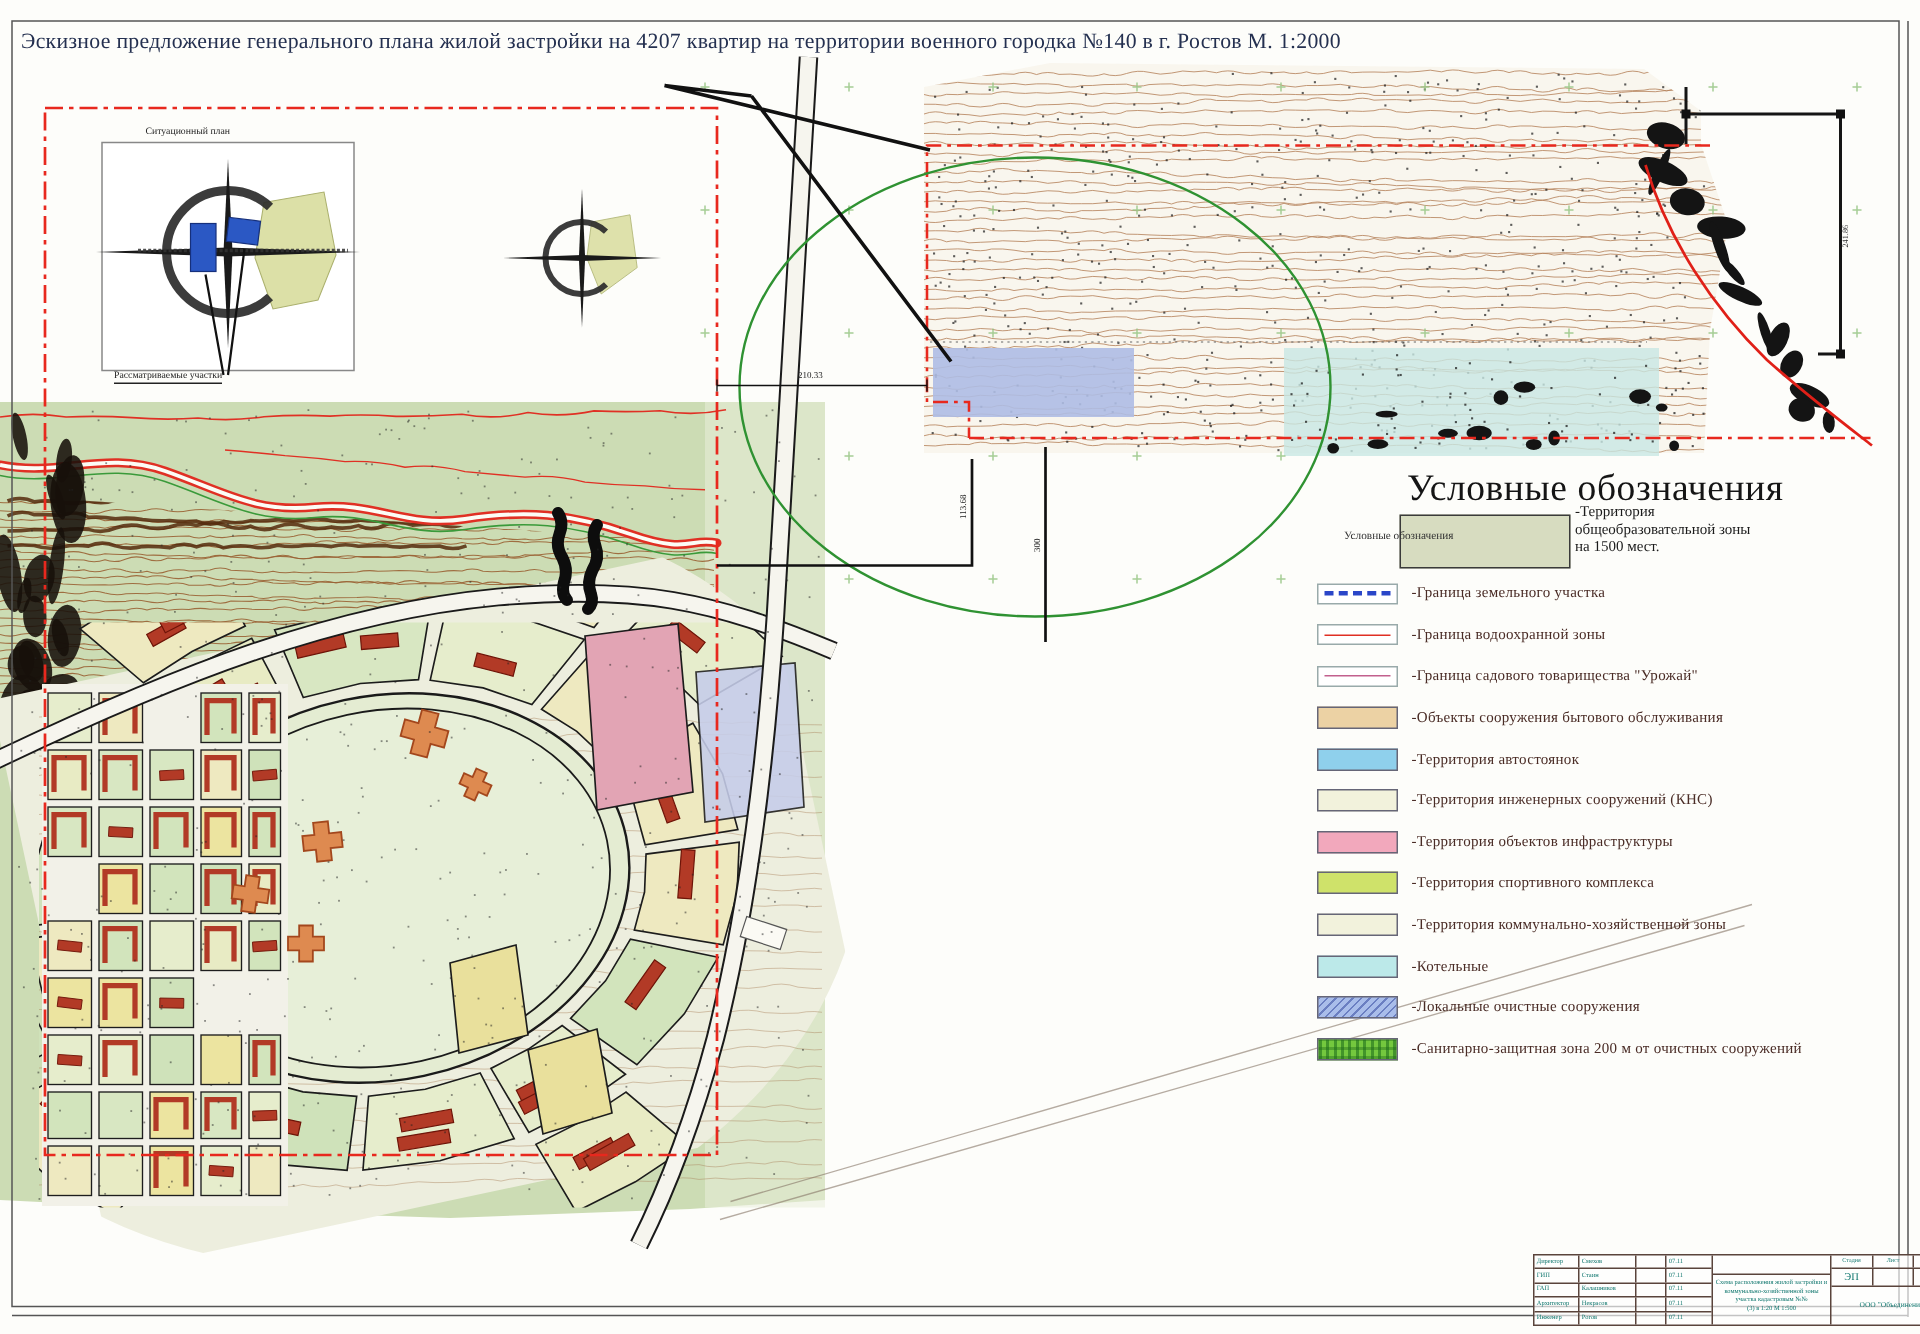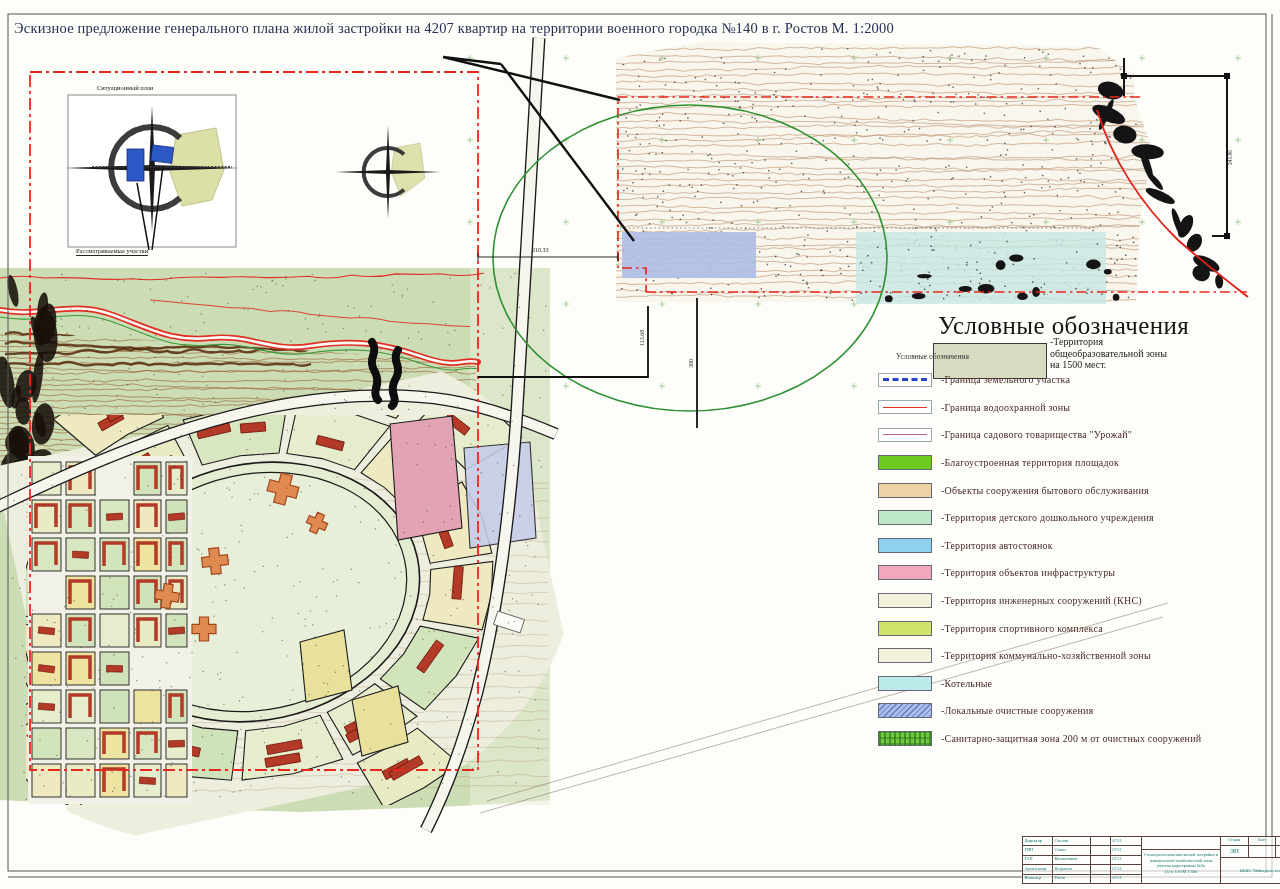--- a/index.html
+++ b/index.html
@@ -8,21 +8,21 @@
   svg text{font-family:"Liberation Serif",serif;}
   .abs{position:absolute;}
   .sheet-title{left:14px;top:20px;font-size:14.5px;color:#243050;white-space:nowrap;letter-spacing:.2px;}
   .sit-title{left:97px;top:84px;font-size:6.5px;color:#222;}
   .sit-caption{left:76px;top:247px;font-size:6.5px;color:#222;border-bottom:1px solid #222;padding-bottom:1px;}
   
   .legend-header{left:938px;top:312px;font-size:25px;color:#151515;letter-spacing:.4px;}
   .school-swatch{left:933px;top:343px;width:112px;height:34px;border:1.4px solid #3a3a3a;}
   .legend-note{left:896px;top:352px;font-size:7.5px;color:#333;white-space:nowrap;}
   .school-label{left:1050px;top:336px;font-size:10px;line-height:1.15;color:#1c1c1c;}
-  .legend-items{left:878px;top:366px;width:396px;}
+  .legend-items{left:878px;top:382px;width:396px;}
   .lrow{display:flex;align-items:center;height:27.6px;}
   .sw{flex:none;width:54px;margin-right:9px;box-sizing:border-box;}
   .swl{height:14px;background:#fff;border:1px solid #9aa;display:flex;align-items:center;justify-content:center;}
   .swf{height:15px;border:1px solid #667;}
   .ln{width:44px;height:0;}
   .ln-dash{border-top:3.5px dashed #000;}
   .ln-solid{border-top:1.8px solid #000;}
   .ln-thin{border-top:1.1px solid #000;}
   .hatch{background-image:repeating-linear-gradient(135deg,rgba(55,75,160,.55) 0 1px,transparent 1px 4px);}
   .tex{background-image:repeating-linear-gradient(90deg,rgba(25,105,25,.55) 0 2px,transparent 2px 5px),
@@ -1681,42 +1681,34 @@
       </div>
     <span class="lbl">-Граница водоохранной зоны</span>
   </div>
   <div class="lrow">
     <div class="sw swl">
         <div class="ln ln-thin" style="border-top-color: rgb(194, 96, 142);"></div>
       </div>
     <span class="lbl">-Граница садового товарищества "Урожай"</span>
   </div>
   <div class="lrow">
-    <div class="sw swf" style="background-color: rgb(110, 203, 33);"></div>
-    <span class="lbl">-Благоустроенная территория площадок</span>
-  </div>
-  <div class="lrow">
     <div class="sw swf" style="background-color: rgb(236, 210, 164);"></div>
     <span class="lbl">-Объекты сооружения бытового обслуживания</span>
-  </div>
-  <div class="lrow">
-    <div class="sw swf" style="background-color: rgb(191, 232, 200);"></div>
-    <span class="lbl">-Территория детского дошкольного учреждения</span>
   </div>
   <div class="lrow">
     <div class="sw swf" style="background-color: rgb(143, 208, 236);"></div>
     <span class="lbl">-Территория автостоянок</span>
   </div>
   <div class="lrow">
+    <div class="sw swf" style="background-color: rgb(242, 242, 220);"></div>
+    <span class="lbl">-Территория инженерных сооружений (КНС)</span>
+  </div>
+  <div class="lrow">
     <div class="sw swf" style="background-color: rgb(242, 168, 188);"></div>
     <span class="lbl">-Территория объектов инфраструктуры</span>
-  </div>
-  <div class="lrow">
-    <div class="sw swf" style="background-color: rgb(242, 242, 220);"></div>
-    <span class="lbl">-Территория инженерных сооружений (КНС)</span>
   </div>
   <div class="lrow">
     <div class="sw swf" style="background-color: rgb(207, 226, 106);"></div>
     <span class="lbl">-Территория спортивного комплекса</span>
   </div>
   <div class="lrow">
     <div class="sw swf" style="background-color: rgb(242, 242, 220);"></div>
     <span class="lbl">-Территория коммунально-хозяйственной зоны</span>
   </div>
   <div class="lrow">

